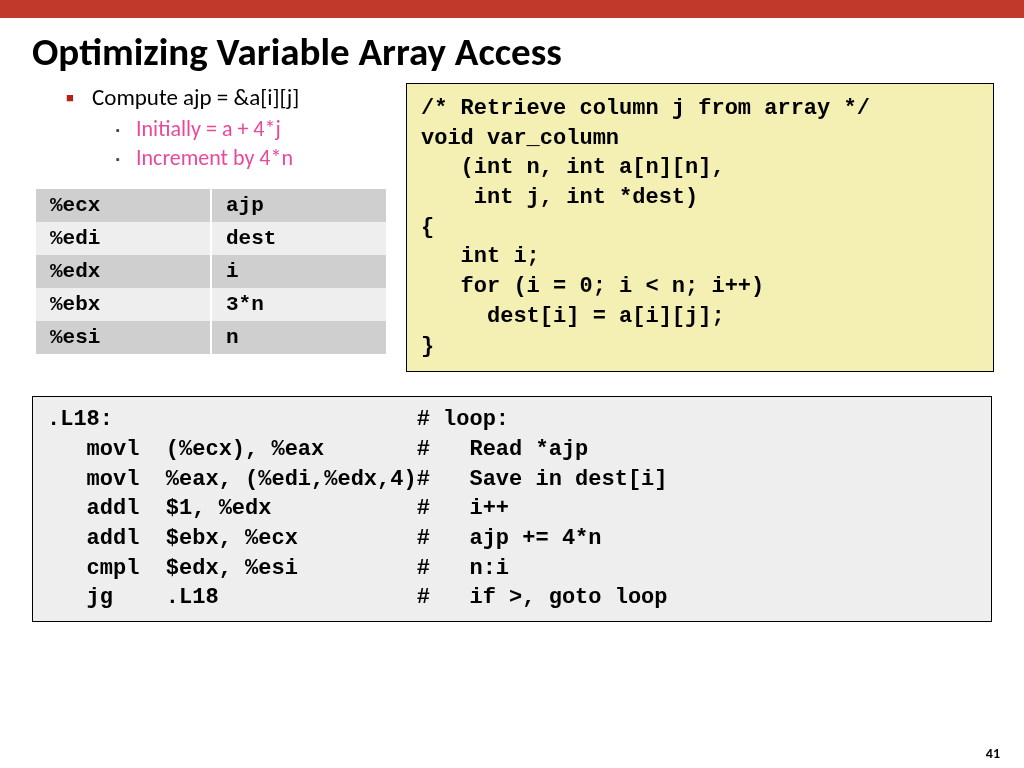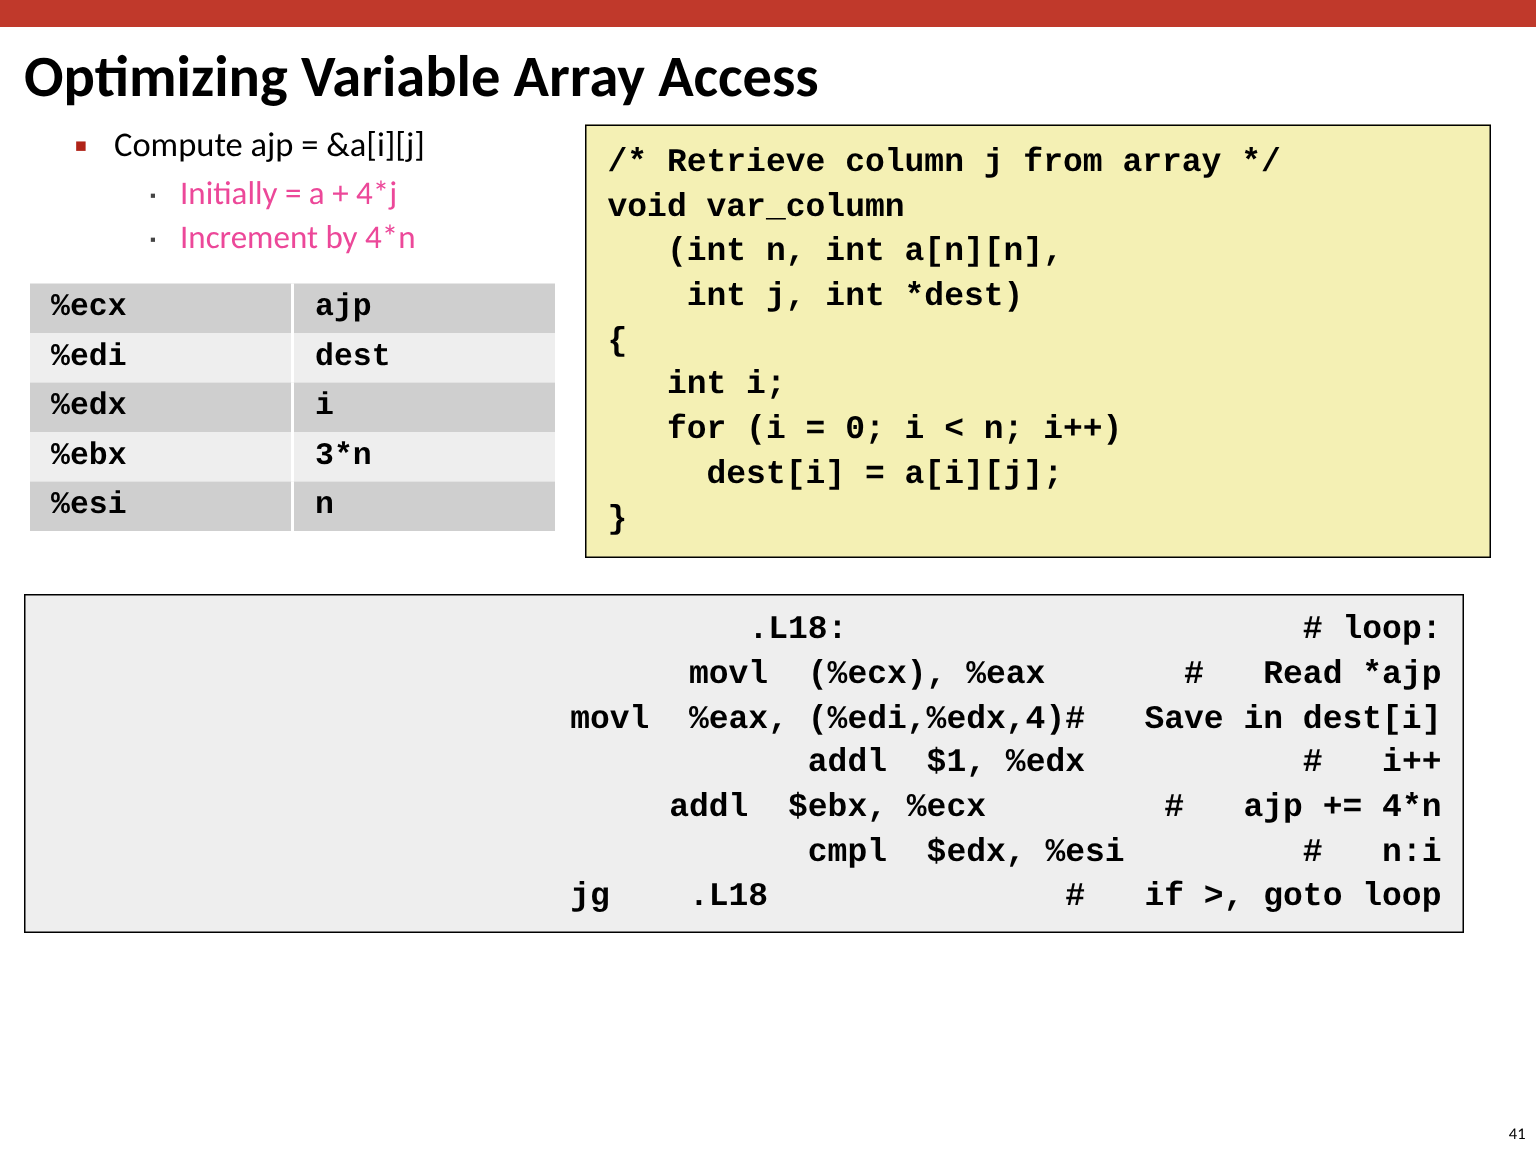--- a/index.html
+++ b/index.html
@@ -1,36 +1,36 @@
 <!DOCTYPE html>
 <html><head>
 <meta charset="utf-8">
 <style>
   * { box-sizing: border-box; margin: 0; padding: 0; }
   html, body { width: 1024px; height: 768px; background: #fff; font-family: Calibri, Arial, sans-serif; overflow: hidden; }
   .topbar { height: 18px; background: #c0392b; width: 100%; }
-  .slide { padding: 10px 30px 0 16px; position: relative; height: 750px; }
+  .slide { padding: 10px 30px 0 32px; position: relative; height: 750px; }
   h1 { font-size: 39px; font-weight: 700; color: #000; margin-bottom: 8px; }
   .bullets { margin-left: 60px; margin-bottom: 10px; }
   .b1 { font-size: 23px; color: #000; margin-bottom: 4px; }
   .b1::before { content: "■"; color: #b02318; font-size: 13px; display: inline-block; width: 26px; vertical-align: 3px; margin-left: -26px; }
   .b2 { font-size: 22px; color: #ec4899; margin-left: 44px; margin-bottom: 2px; }
   .b2::before { content: "▪"; color: #444; font-size: 11px; display: inline-block; width: 20px; vertical-align: 2px; margin-left: -20px; }
   .row { display: flex; gap: 20px; align-items: flex-start; }
   .leftcol { display: flex; flex-direction: column; }
   .reg-table { border-collapse: collapse; width: 350px; margin-left: 4px; margin-top: 6px; }
   .reg-table th { background: #000; color: #fff; text-align: left; padding: 6px 14px; font-size: 21px; font-weight: 700; border-right: 2px solid #fff; }
   .reg-table th:last-child { border-right: none; }
   .reg-table td { padding: 5px 14px; font-size: 21px; font-family: "Courier New", monospace; font-weight: 700; border-right: 2px solid #fff; }
   .reg-table td:last-child { border-right: none; }
   .reg-table tr.odd td { background: #cfcfcf; }
   .reg-table tr.even td { background: #eeeeee; }
   .codebox { background: #f4f0b4; border: 1.5px solid #000; padding: 10px 14px; font-family: "Courier New", monospace; font-size: 22px; font-weight: 700; line-height: 1.35; white-space: pre; width: 684px; }
-  .asmbox { background: #eeeeee; border: 1.5px solid #000; padding: 8px 14px; font-family: "Courier New", monospace; font-size: 22px; font-weight: 700; line-height: 1.35; white-space: pre; margin: 24px 0 0 0; width: 960px; text-align: right; }
-  .pagenum { position: absolute; right: 7px; bottom: 6px; font-size: 11px; font-weight: 400; }
+  .asmbox { background: #eeeeee; border: 1.5px solid #000; padding: 8px 14px; font-family: "Courier New", monospace; font-size: 22px; font-weight: 700; line-height: 1.35; white-space: pre; margin: 24px 0 0 0; width: 960px; }
+  .pagenum { position: absolute; right: 24px; bottom: 6px; font-size: 14px; font-weight: 700; }
 </style>
 </head>
 <body>
 
 <div class="topbar"></div>
 <div class="slide">
 
   <h1>Optimizing Variable Array Access</h1>
 
   <div class="row">

